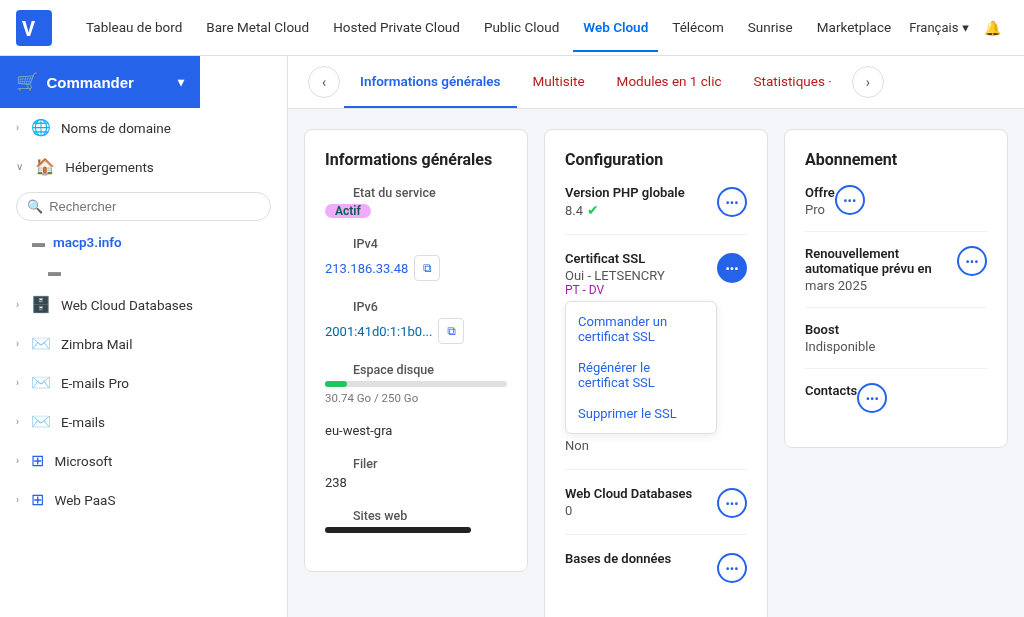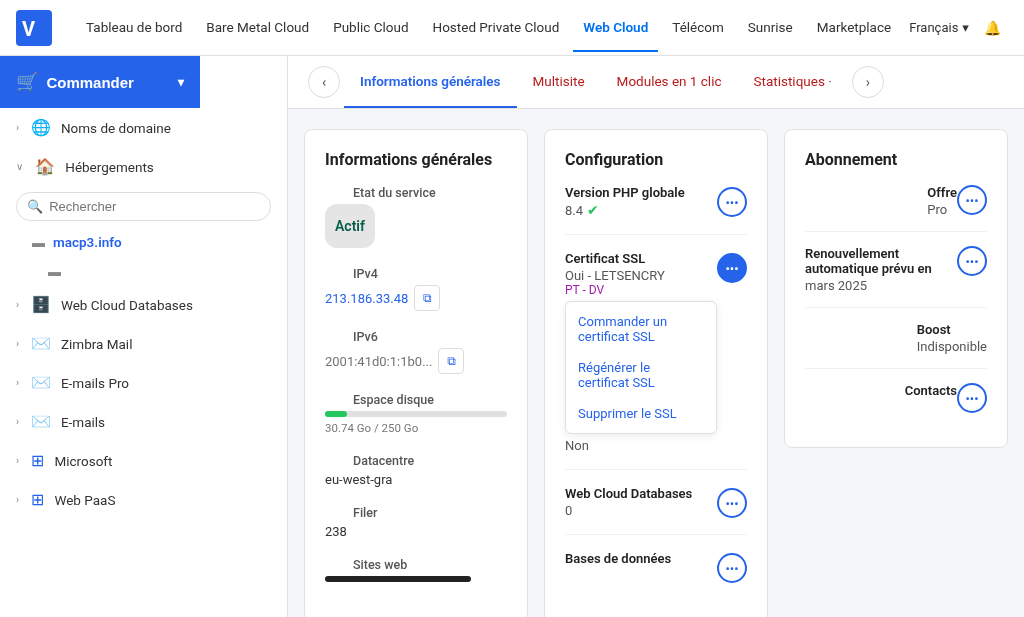--- a/index.html
+++ b/index.html
@@ -105,22 +105,22 @@
     }
     .card-title {
       font-size: 16px; font-weight: 700; color: #222; margin-bottom: 16px;
     }
 
     
     .info-row { margin-bottom: 18px; }
     .info-label { font-size: 12.5px; color: #555; margin-bottom: 4px; font-weight: 500; margin-left: 28px; }
     .info-value { font-size: 13px; color: #333; display: flex; align-items: center; gap: 6px; }
     .badge-actif {
-      background: #e5e5e5; color: #065f46; padding: 14px 10px; border-radius: 12px;
-      font-size: 14px; font-weight: 600; display: inline-block;
+      background: #f0abfc; color: #065f46; padding: 0 10px; border-radius: 12px;
+      font-size: 12px; font-weight: 600; display: inline-block;
     }
     .copy-btn {
       width: 26px; height: 26px; border: 1px solid #ddd; border-radius: 4px;
       display: flex; align-items: center; justify-content: center; cursor: pointer;
       color: #2563eb; font-size: 12px;
     }
     .progress-bar-bg {
       background: #e0e0e0; border-radius: 4px; height: 6px; width: 100%; margin: 4px 0;
     }
     .progress-bar-fill {
@@ -149,21 +149,21 @@
       background: #fff; border: 1px solid #e0e0e0; border-radius: 6px;
       padding: 4px 0; margin: 4px 0; box-shadow: 0 2px 8px rgba(0,0,0,0.08);
     }
     .ssl-dropdown-item {
       padding: 8px 12px; font-size: 13px; color: #2563eb; cursor: pointer;
     }
     .config-ssl-block { position: relative; }
 
     
     .abo-row {
-      display: flex; align-items: flex-start; justify-content: flex-end;
+      display: flex; align-items: flex-start; justify-content: flex-start;
       margin-bottom: 14px; padding-bottom: 14px; border-bottom: 1px solid #f0f0f0;
     }
     .abo-row:last-child { border-bottom: none; margin-bottom: 0; }
     .abo-label { font-size: 13px; font-weight: 600; color: #222; margin-bottom: 2px; }
     .abo-value { font-size: 13px; color: #555; }
     .abo-more {
       width: 30px; height: 30px; border: 2px solid #2563eb; border-radius: 50%;
       display: flex; align-items: center; justify-content: center; cursor: pointer;
       color: #2563eb; font-size: 13px; flex-shrink: 0;
     }
@@ -174,22 +174,22 @@
 <nav class="top-nav">
   <div class="logo">
     <svg viewBox="0 0 36 36" fill="none" xmlns="http://www.w3.org/2000/svg">
       <rect width="36" height="36" rx="4" fill="#2563eb"></rect>
       <text x="6" y="26" font-size="20" fill="white" font-weight="bold">V</text>
     </svg>
   </div>
   <div class="nav-links">
     <a class="nav-link">Tableau de bord</a>
     <a class="nav-link">Bare Metal Cloud</a>
+    <a class="nav-link">Hosted Private Cloud</a>
     <a class="nav-link">Public Cloud</a>
-    <a class="nav-link">Hosted Private Cloud</a>
     <a class="nav-link active">Web Cloud</a>
     <a class="nav-link">Télécom</a>
     <a class="nav-link">Sunrise</a>
     <a class="nav-link">Marketplace</a>
   </div>
   <div class="nav-right">
     <div class="lang-btn">
       <span>Français</span>
       <span>▾</span>
     </div>
@@ -298,35 +298,34 @@
           <div class="info-label">IPv4</div>
           <div class="info-value">
             <span style="color:#2563eb;">213.186.33.48</span>
             <div class="copy-btn">⧉</div>
           </div>
         </div>
 
         <div class="info-row">
           <div class="info-label">IPv6</div>
           <div class="info-value">
-            <span style="color:#737373;">2001:41d0:1:1b0...</span>
+            <span style="color:#0369a1;">2001:41d0:1:1b0...</span>
             <div class="copy-btn">⧉</div>
           </div>
         </div>
 
         <div class="info-row">
           <div class="info-label">Espace disque</div>
           <div class="progress-bar-bg">
             <div class="progress-bar-fill" style="width: 12.3%;"></div>
           </div>
           <div class="progress-label">30.74 Go / 250 Go</div>
         </div>
 
         <div class="info-row">
-          <div class="info-label">Datacentre</div>
           <div class="info-value">eu-west-gra</div>
         </div>
 
         <div class="info-row">
           <div class="info-label">Filer</div>
           <div class="info-value">238</div>
         </div>
 
         <div class="info-row">
           <div class="info-label">Sites web</div>

